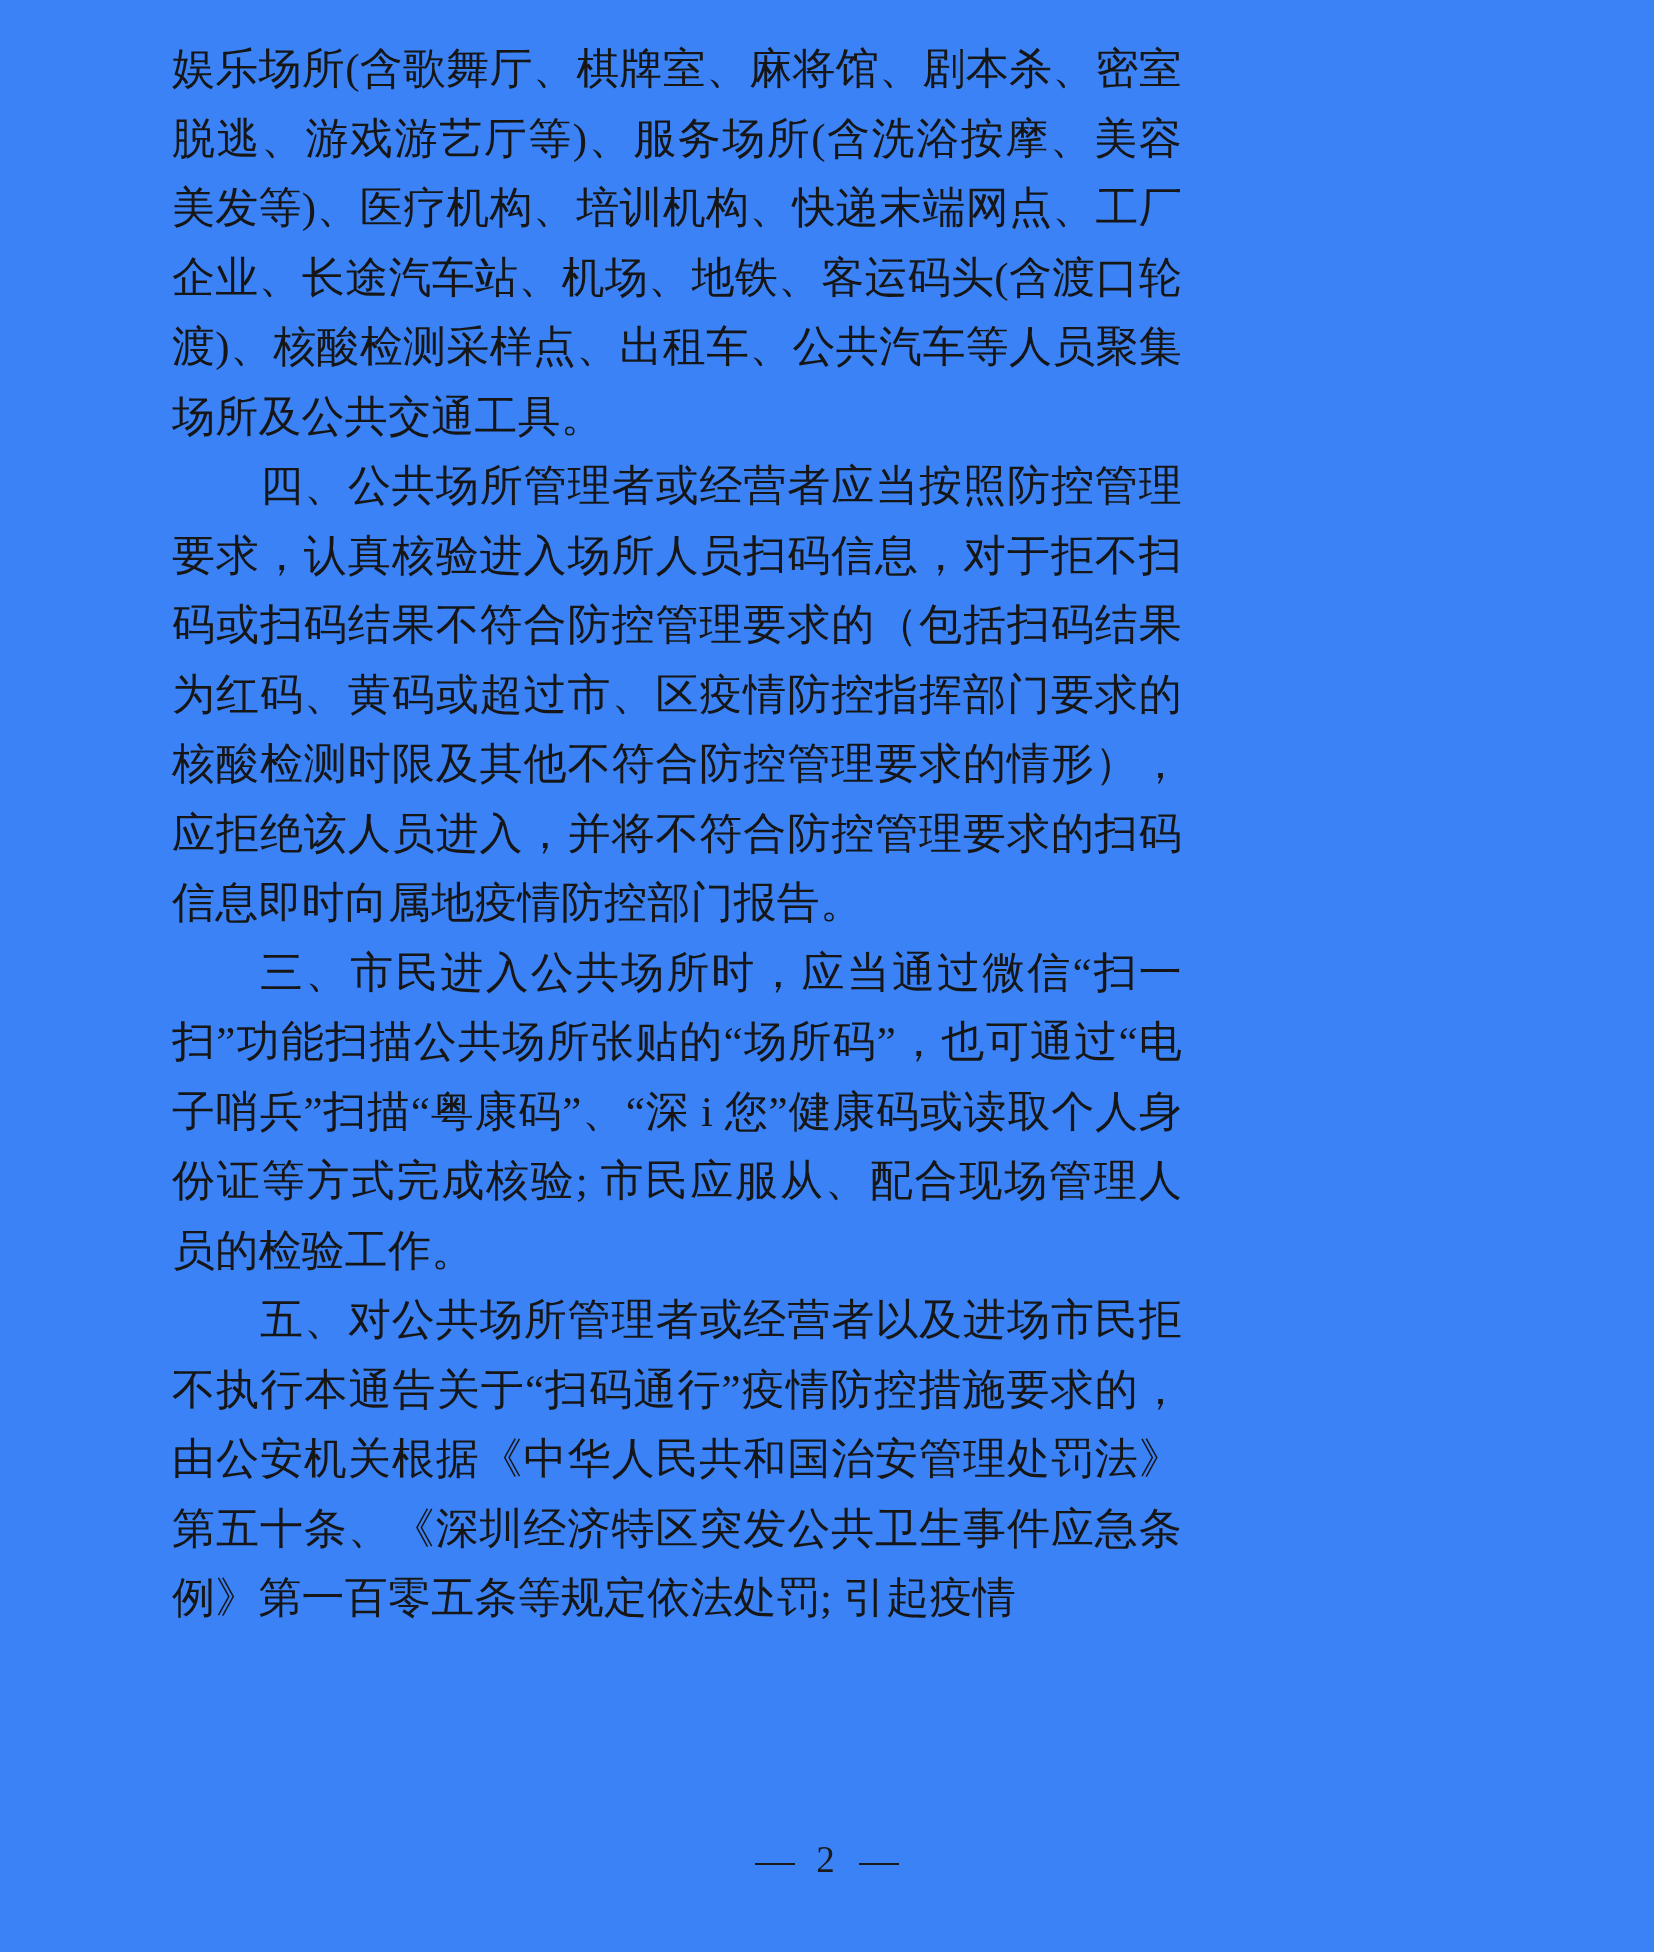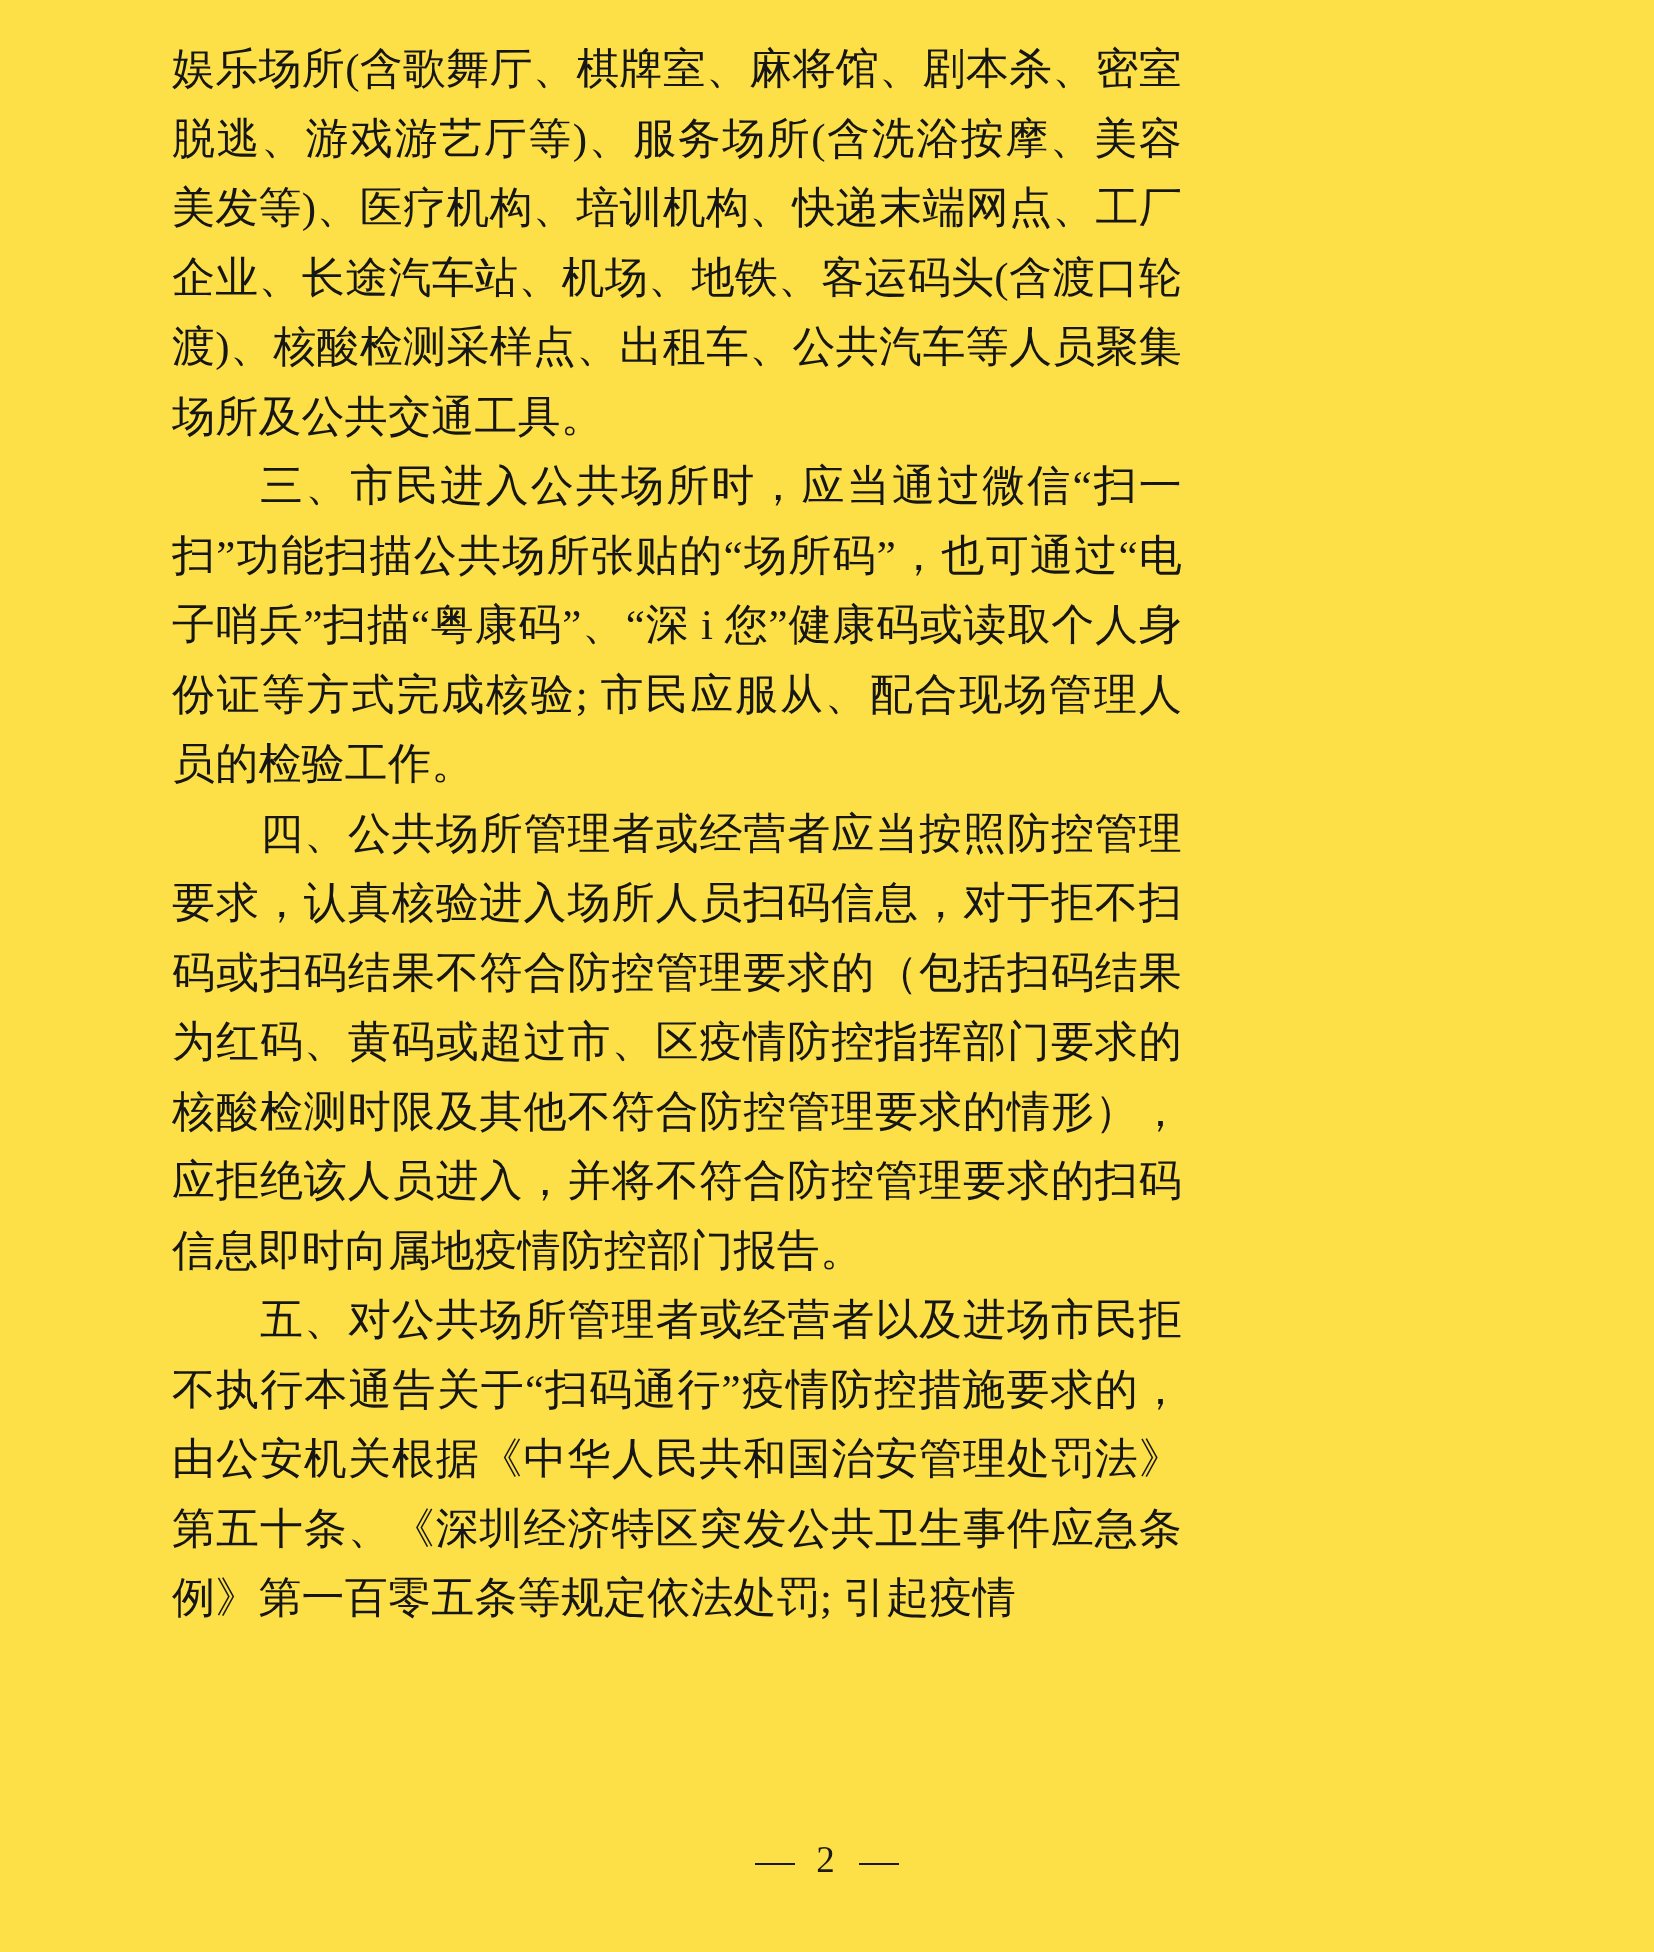--- a/index.html
+++ b/index.html
@@ -4,21 +4,21 @@
 <style>
   html, body {
     margin: 0;
     padding: 0;
     background: #ffffff;
   }
   #page {
     position: relative;
     width: 1654px;
     height: 1952px;
-    background: #fde047;
+    background: #3b82f6;
     overflow: hidden;
   }
   #body-text {
     position: absolute;
     left: 172px;
     top: 34px;
     width: 1010px;
     font-family: "Liberation Serif", "DejaVu Serif", serif;
     font-size: 43px;
     line-height: 69.5px;
@@ -60,22 +60,22 @@
     margin: 0 9px;
   }
 </style>
 </head>
 <body>
 
 <div id="page">
 
   <div id="body-text">
     <p class="cont">娱乐场所(含歌舞厅、棋牌室、麻将馆、剧本杀、密室脱逃、游戏游艺厅等)、服务场所(含洗浴按摩、美容美发等)、医疗机构、培训机构、快递末端网点、工厂企业、长途汽车站、机场、地铁、客运码头(含渡口轮渡)、核酸检测采样点、出租车、公共汽车等人员聚集场所及公共交通工具。</p>
+    <p class="indent">四、公共场所管理者或经营者应当按照防控管理要求，认真核验进入场所人员扫码信息，对于拒不扫码或扫码结果不符合防控管理要求的（包括扫码结果为红码、黄码或超过市、区疫情防控指挥部门要求的核酸检测时限及其他不符合防控管理要求的情形），应拒绝该人员进入，并将不符合防控管理要求的扫码信息即时向属地疫情防控部门报告。</p>
     <p class="indent">三、市民进入公共场所时，应当通过微信“扫一扫”功能扫描公共场所张贴的“场所码”，也可通过“电子哨兵”扫描“粤康码”、“深 i 您”健康码或读取个人身份证等方式完成核验; 市民应服从、配合现场管理人员的检验工作。</p>
-    <p class="indent">四、公共场所管理者或经营者应当按照防控管理要求，认真核验进入场所人员扫码信息，对于拒不扫码或扫码结果不符合防控管理要求的（包括扫码结果为红码、黄码或超过市、区疫情防控指挥部门要求的核酸检测时限及其他不符合防控管理要求的情形），应拒绝该人员进入，并将不符合防控管理要求的扫码信息即时向属地疫情防控部门报告。</p>
     <p class="indent">五、对公共场所管理者或经营者以及进场市民拒不执行本通告关于“扫码通行”疫情防控措施要求的，由公安机关根据《中华人民共和国治安管理处罚法》第五十条、《深圳经济特区突发公共卫生事件应急条例》第一百零五条等规定依法处罚; 引起疫情</p>
   </div>
 
   <div id="footer">
     <span class="pg-dash"></span>
     <span>2</span>
     <span class="pg-dash"></span>
   </div>
 
 </div>

